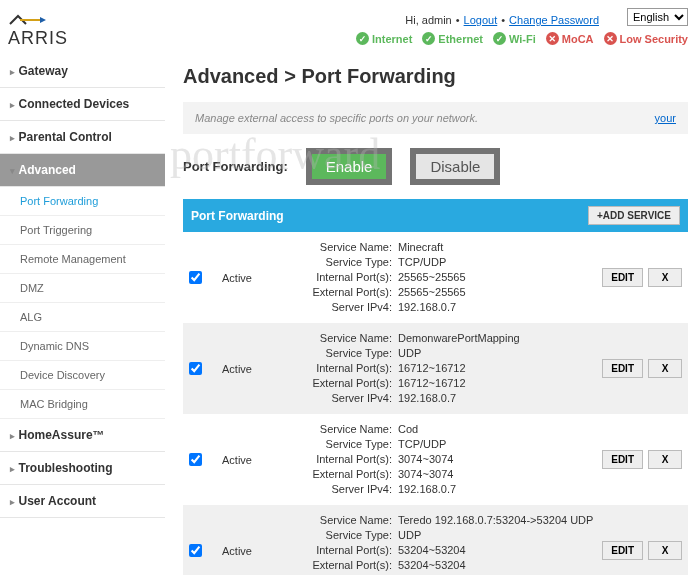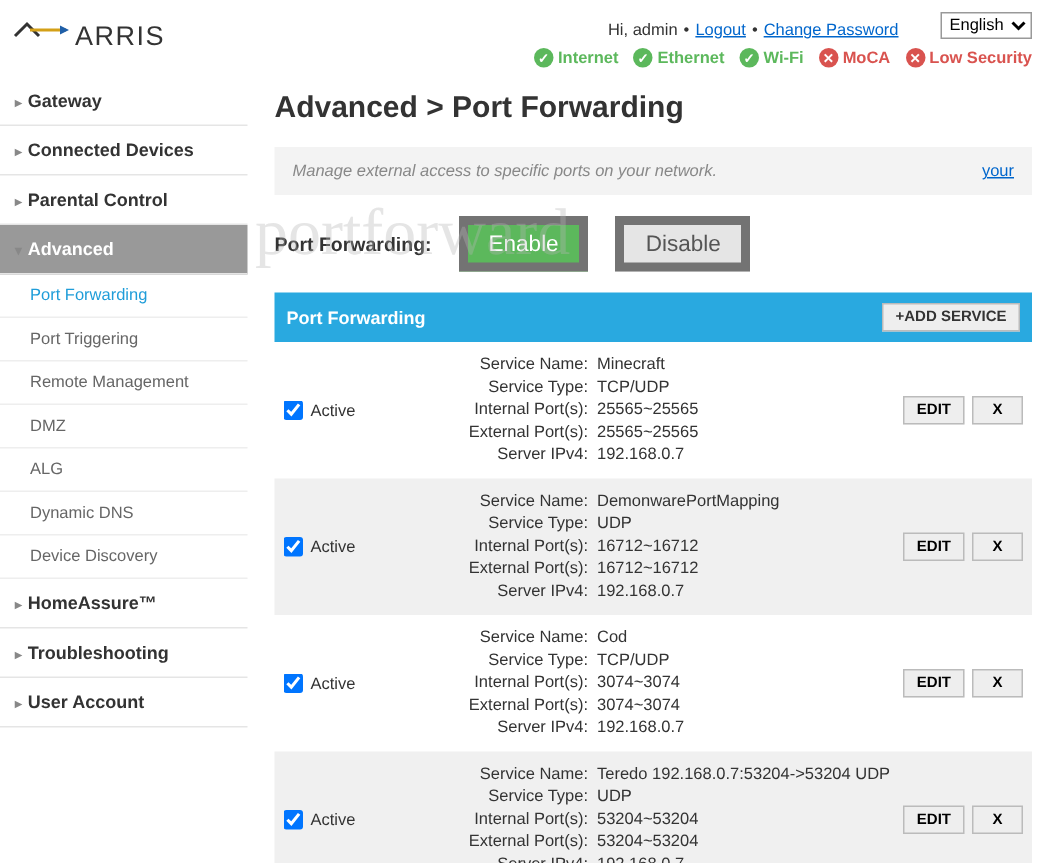--- a/index.html
+++ b/index.html
@@ -1,18 +1,18 @@
 <!DOCTYPE html>
 <html><head>
 <meta charset="utf-8">
 <style>
 *{box-sizing:border-box;margin:0;padding:0;font-family:Arial,Helvetica,sans-serif}
 body{background:#fff;font-size:12px;color:#333;width:700px;position:relative;overflow:hidden}
 .header{padding:8px 12px 6px 8px;display:flex;justify-content:space-between;align-items:flex-start}
-.logo{display:flex;flex-direction:row;gap:2px;padding-top:6px}
+.logo{display:flex;flex-direction:column;gap:2px;padding-top:6px}
 .logo-icon{width:40px;height:12px;display:flex;align-items:center}
 .logo-text{font-size:18px;letter-spacing:1px;color:#333;font-weight:400}
 .header-right{text-align:right;font-size:11px}
 .user-line{margin-bottom:6px;display:flex;align-items:flex-end;justify-content:flex-end;gap:4px}
 .user-line a{color:#0066cc;text-decoration:underline;cursor:pointer}
 .lang-select{font-size:11px;margin-left:24px;border:1px solid #999;background:#fff;padding:1px}
 .status-line{display:flex;gap:10px;justify-content:flex-end;font-size:11px;font-weight:bold}
 .status-item{display:flex;align-items:center;gap:3px}
 .status-ok{color:#5cb85c}
 .status-bad{color:#d9534f}
@@ -35,21 +35,21 @@
 .toggle-row{padding:14px 0;display:flex;align-items:center;gap:18px}
 .toggle-row b{font-size:13px}
 .toggle-btn{padding:4px 14px;font-size:15px;color:#fff;border:6px solid #737373;cursor:pointer}
 .btn-enable{background:#5cb85c}
 .btn-disable{background:#e5e5e5;color:#555}
 .pf-header{background:#29a9e0;color:#fff;padding:7px 8px;display:flex;justify-content:space-between;align-items:center;font-size:12px;font-weight:bold}
 .add-btn{background:#eee;color:#333;border:1px solid #bbb;padding:3px 8px;font-size:10px;font-weight:bold;cursor:pointer}
 .rows{background:#fff}
 .rule{display:flex;align-items:center;padding:8px 6px;gap:8px}
 .rule.alt{background:#f0f0f0}
-.col-active{width:60px;display:flex;align-items:center;gap:5px;font-size:11px}
+.col-active{width:60px;display:flex;align-items:center;gap:20px;font-size:11px}
 .col-details{flex:1;display:flex}
 .labels{width:135px;text-align:right;font-size:11px;color:#333;line-height:15px}
 .values{padding-left:6px;font-size:11px;font-weight:normal;color:#333;line-height:15px}
 .col-actions{display:flex;gap:5px}
 .small-btn{background:#eee;border:1px solid #bbb;padding:3px 8px;font-size:10px;font-weight:bold;cursor:pointer;min-width:34px}
 .watermark{position:absolute;top:129px;left:170px;font-size:44px;color:rgba(180,180,180,0.35);font-family:Georgia,serif;pointer-events:none;z-index:5}
 </style>
 </head>
 <body>
 
@@ -108,20 +108,21 @@
     <div class="nav-item top">Connected Devices</div>
     <div class="nav-item top">Parental Control</div>
     <div class="nav-item top open active">Advanced</div>
     <div class="nav-sub current">Port Forwarding</div>
     <div class="nav-sub">Port Triggering</div>
     <div class="nav-sub">Remote Management</div>
     <div class="nav-sub">DMZ</div>
     <div class="nav-sub">ALG</div>
     <div class="nav-sub">Dynamic DNS</div>
     <div class="nav-sub">Device Discovery</div>
+    <div class="nav-sub">MAC Bridging</div>
     <div class="nav-item top">HomeAssure™</div>
     <div class="nav-item top">Troubleshooting</div>
     <div class="nav-item top">User Account</div>
   </div>
 
   <div class="content">
     <h1>Advanced &gt; Port Forwarding</h1>
     <div class="desc-box">
       <span>Manage external access to specific ports on your network.</span>
       <a>your</a>

